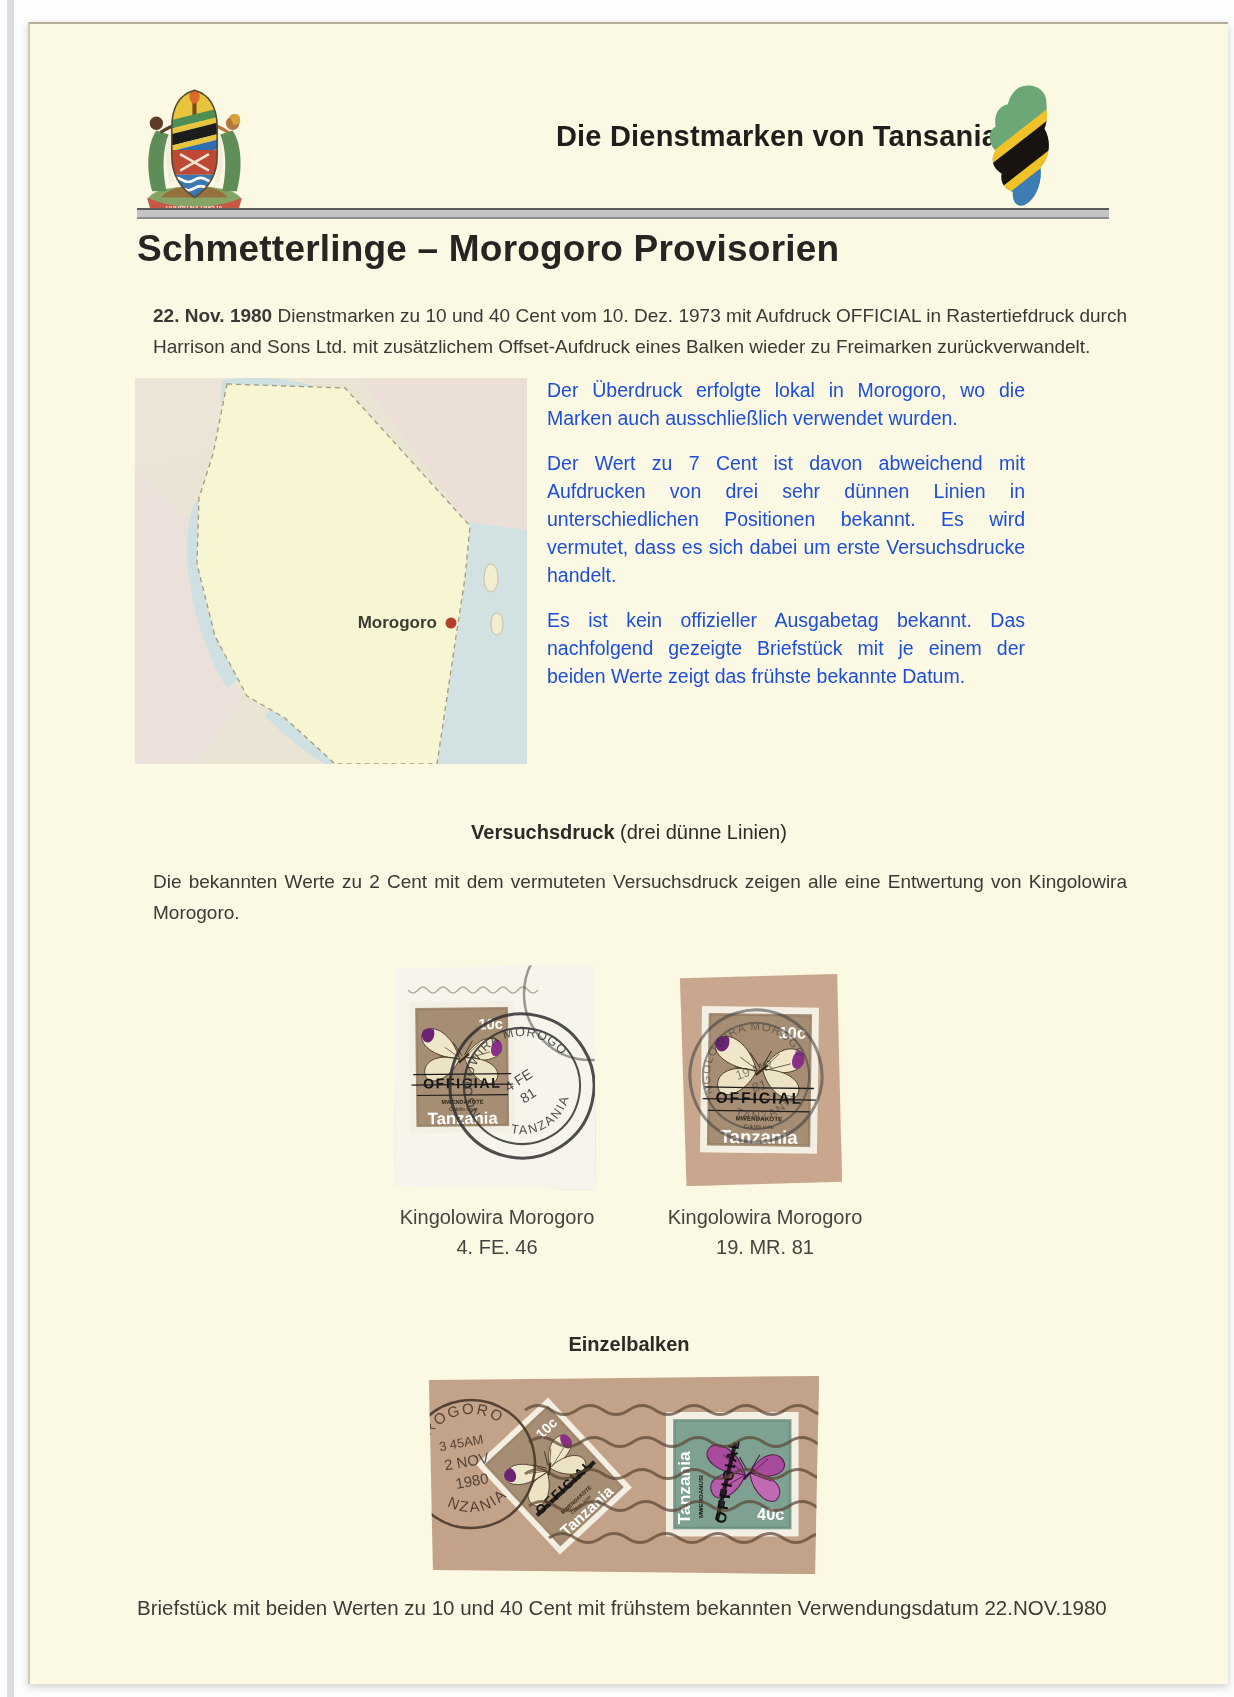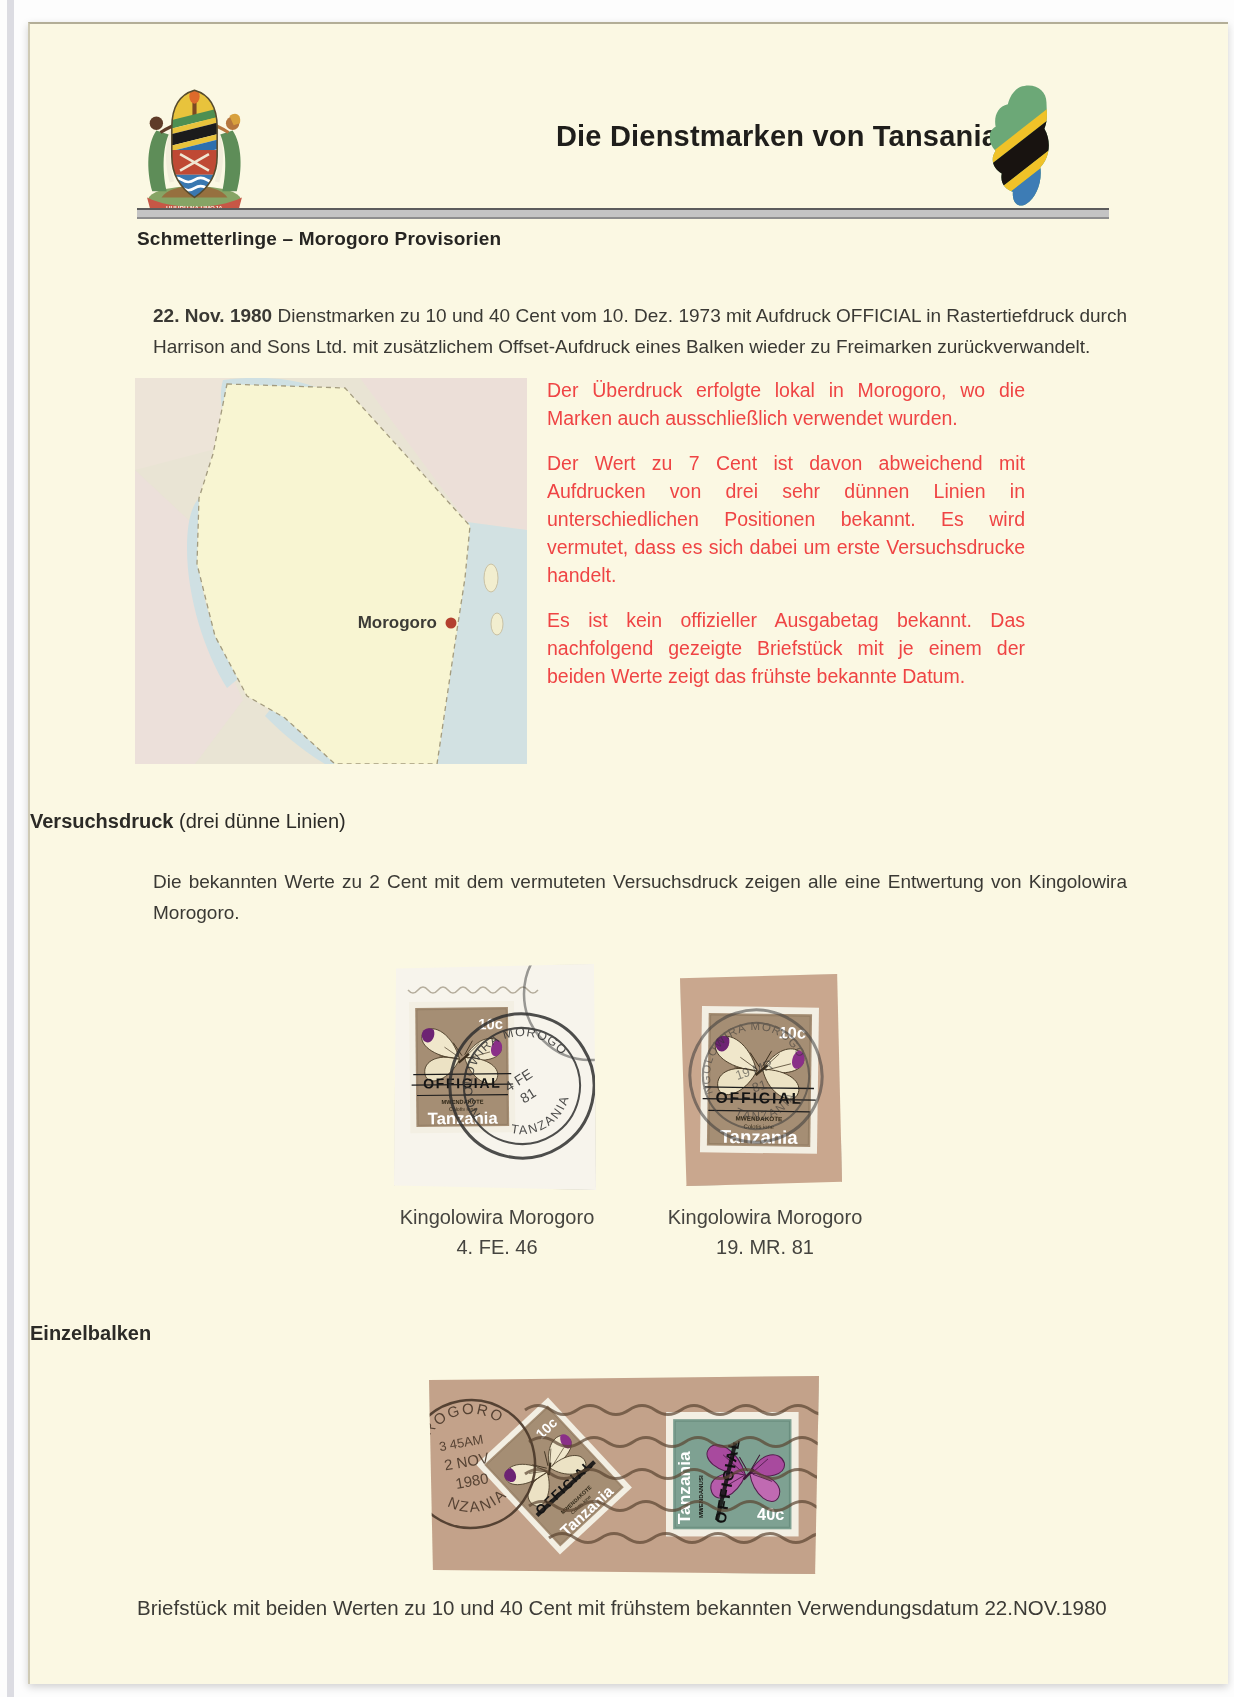--- a/index.html
+++ b/index.html
@@ -4,25 +4,25 @@
 <style>
   html,body{margin:0;padding:0;background:#ffffff;}
   .stage{position:relative;width:1234px;height:1697px;background:#fdfdfd;overflow:hidden;
          font-family:"Liberation Sans", sans-serif;}
   .scan-strip{position:absolute;left:7px;top:0;width:7px;height:1697px;background:#dcdce2;}
   .sheet{position:absolute;left:28px;top:22px;width:1198px;height:1660px;background:#fbf8e3;
          border-top:2px solid #b3ae97;border-left:2px solid #cfcab4;
          box-shadow:0 3px 8px rgba(0,0,0,.18);}
   .abs{position:absolute;}
   h1.title{margin:0;font-size:29px;font-weight:bold;color:#1f1e1b;text-align:right;letter-spacing:.2px;}
-  h2.sect{margin:0;font-size:19px;font-weight:bold;color:#262522;letter-spacing:.2px;}
+  h2.sect{margin:0;font-size:37px;font-weight:bold;color:#262522;letter-spacing:.2px;}
   .rule{height:7px;background:#c4c4c4;border-top:2px solid #5c5c5c;border-bottom:2px solid #8e8e8e;}
   .jp{margin:16px;text-align:justify;color:#3a3934;font-size:19px;line-height:31px;}
-  .rp{margin:0 0 17px 0;text-align:justify;color:#ef4444;font-size:19.5px;line-height:28px;}
-  .chead{width:100%;font-size:20px;color:#2c2b27;}
+  .rp{margin:0 0 17px 0;text-align:justify;color:#1d4ed8;font-size:19.5px;line-height:28px;}
+  .chead{width:100%;text-align:center;font-size:20px;color:#2c2b27;margin-top:11px;}
   .chead b{font-weight:bold;}
   .cap{width:270px;text-align:center;color:#45443f;font-size:20px;line-height:30px;}
   .frag{position:absolute;overflow:hidden;}
   .frag-white{background:#f7f4ec;box-shadow:2px 3px 7px rgba(0,0,0,.28);
               clip-path:polygon(1% 2%,99% 0,100% 100%,0 98%);}
   .frag-brown{background:#c9a78e;box-shadow:2px 3px 7px rgba(0,0,0,.3);
               clip-path:polygon(0 2%,97% 0,100% 98%,4% 100%);}
   .bigfrag{background:#c3a28a;box-shadow:2px 4px 8px rgba(0,0,0,.3);overflow:hidden;
            clip-path:polygon(0 2%,100% 0,99% 100%,1% 98%);}
   .bottomcap{margin:0;text-align:left;color:#3c3b36;font-size:20.5px;}

